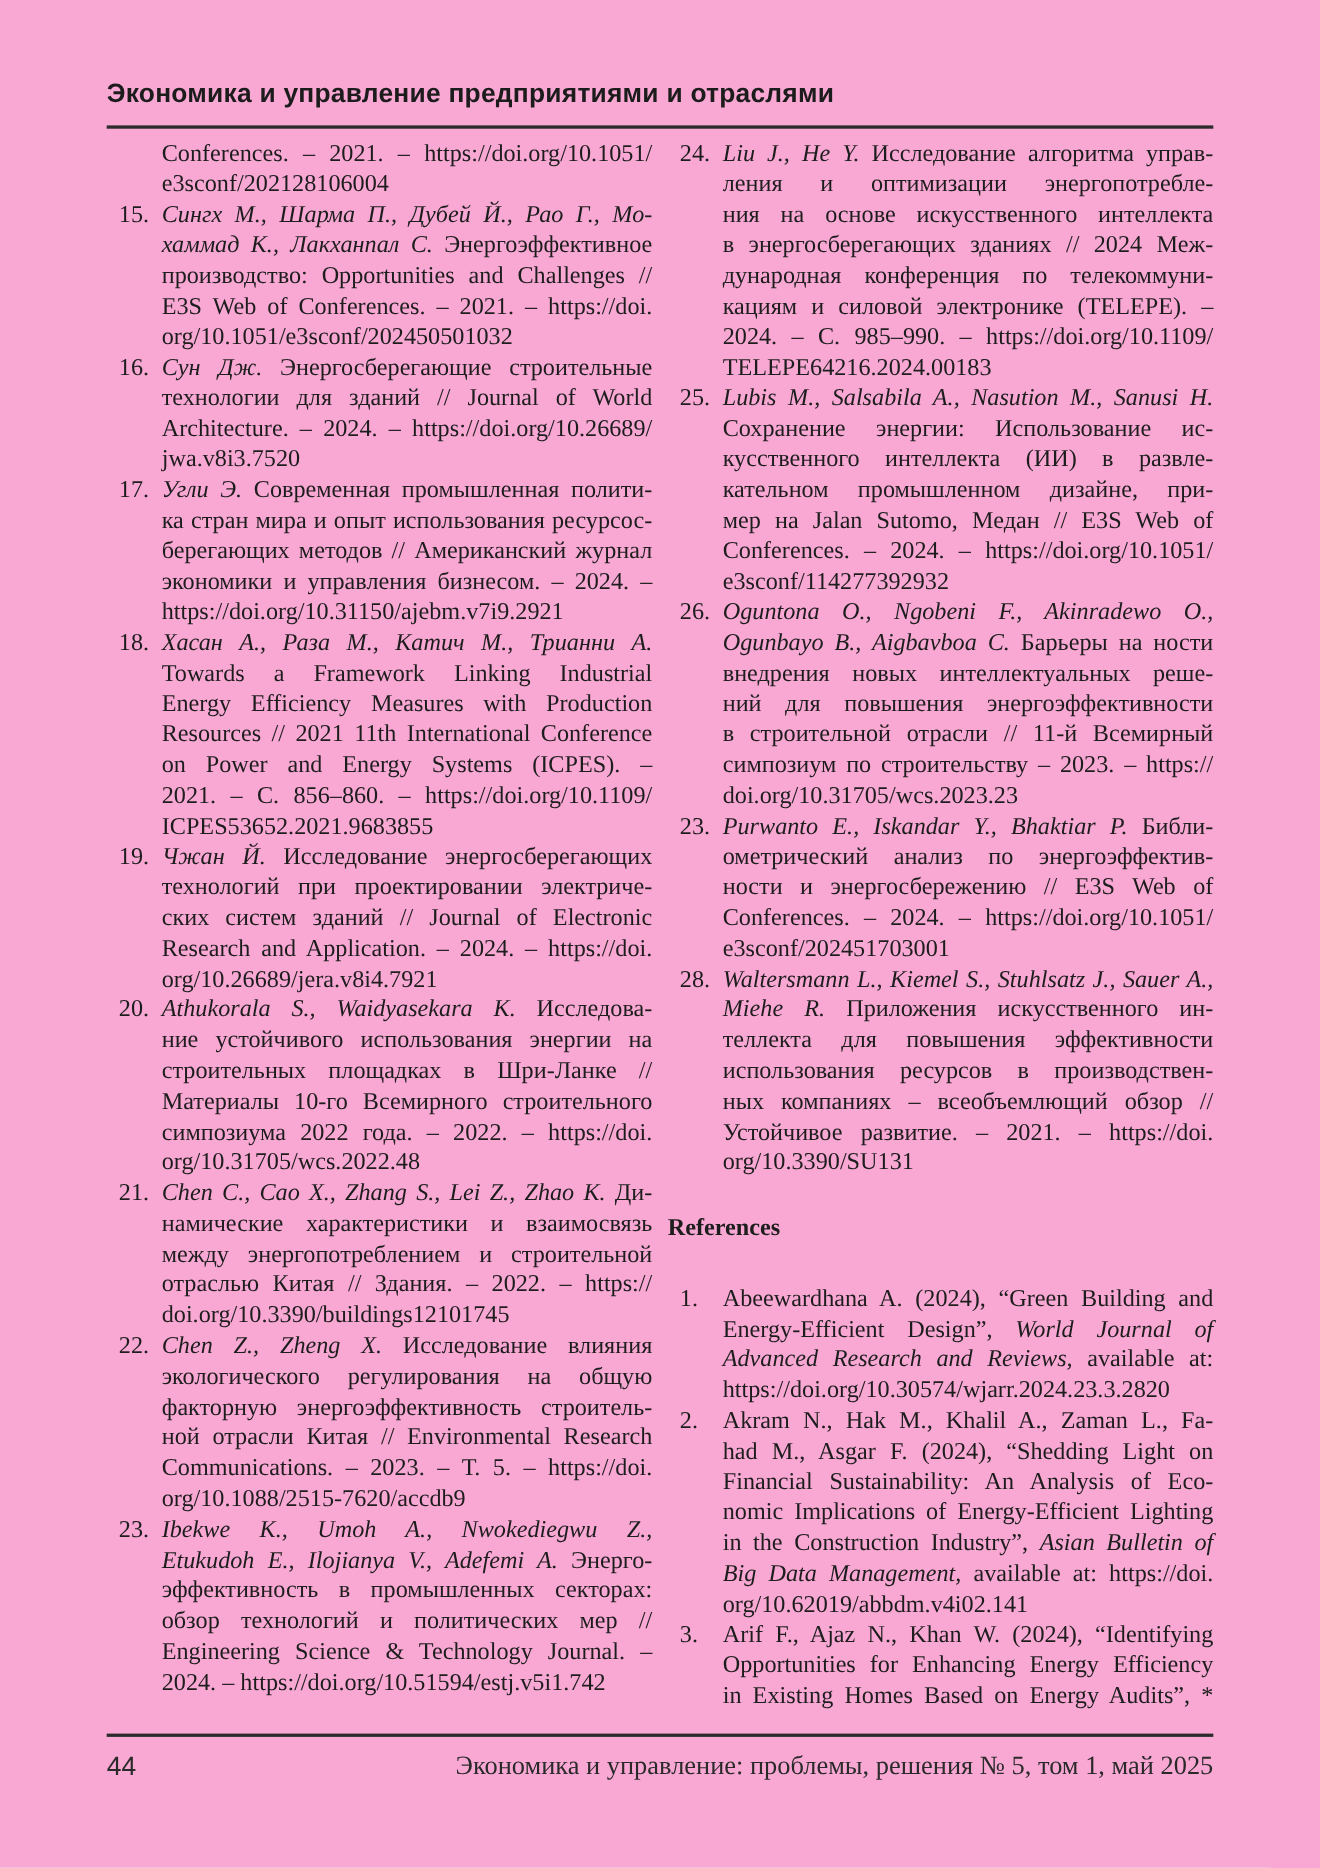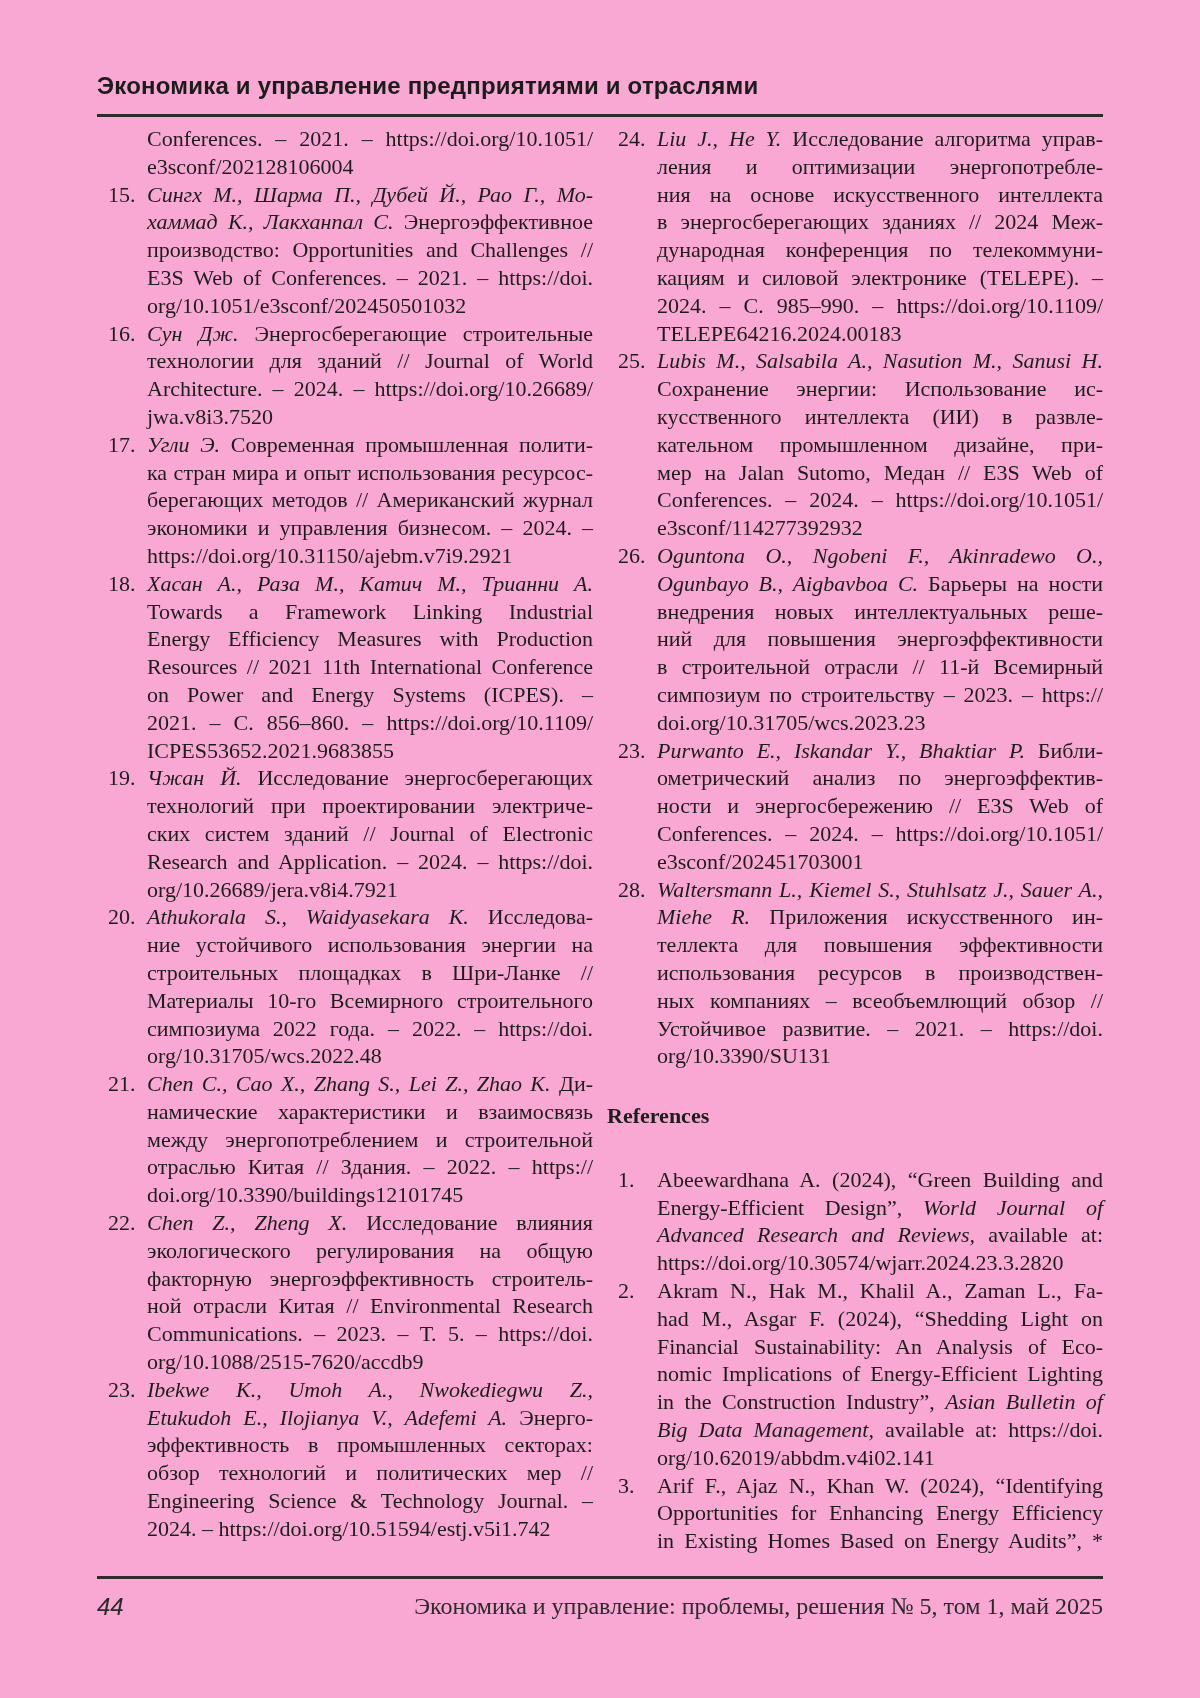--- a/index.html
+++ b/index.html
@@ -32,21 +32,21 @@
   .refs-heading{
     font-weight:bold;font-size:22px;line-height:27.8px;
     margin:32px 0 36px 0;color:#1d1d1d;
   }
   .footer-rule{
     position:absolute;left:97px;top:1576px;width:1006px;height:3px;
     background:#2c2c2c;
   }
   .page-number{
     position:absolute;left:97px;top:1593px;
-    font-family:"Liberation Sans", sans-serif;font-size:24px;color:#2a2a2a;font-style:italic;
+    font-family:"Liberation Sans", sans-serif;font-size:24px;color:#2a2a2a;
   }
   .journal-info{
     position:absolute;right:97px;top:1593px;
     font-family:Liberation Serif, serif;font-size:24px;color:#2a2a2a;
     white-space:nowrap;
   }
 </style>
 </head>
 <body>
 

